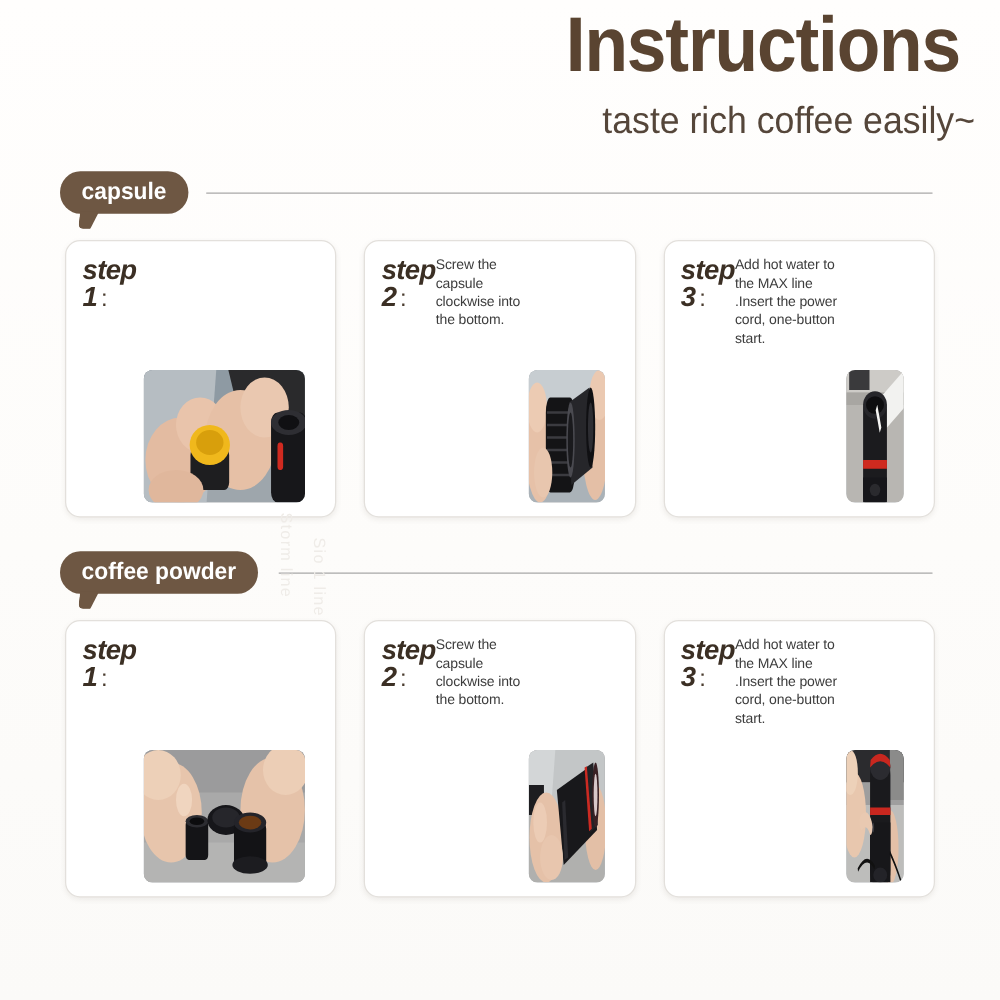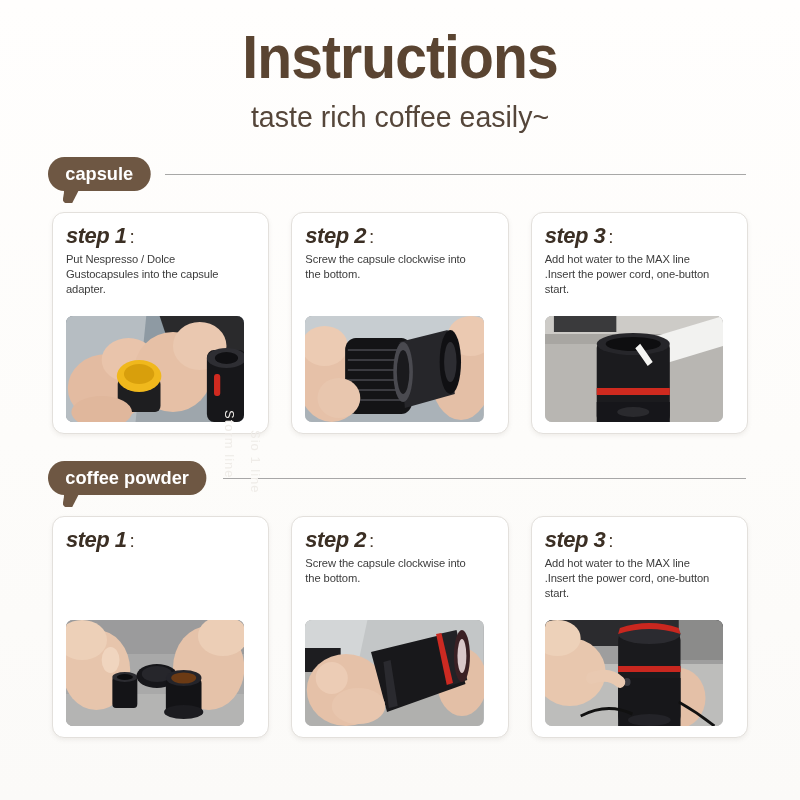--- a/index.html
+++ b/index.html
@@ -13,21 +13,21 @@
     position: relative;
   }
 
   .page {
     position: absolute;
     inset: 0;
     background: linear-gradient(180deg, #fffefd 0%, #fdfcfa 55%, #fbfaf8 100%);
   }
 
   
-  .header { text-align: center; padding-top: 26px; }
+  .header { text-align: right; padding-top: 6px; }
 
   .title {
     font-size: 62px;
     font-weight: bold;
     color: #5a4431;
     letter-spacing: -1px;
     line-height: 1.0;
     font-family: "Liberation Sans", sans-serif;
     transform: scaleX(0.92);
   }
@@ -96,21 +96,21 @@
 
   .card {
     width: 243px;
     height: 222px;
     background: #ffffff;
     border: 1px solid #e3e0dc;
     border-radius: 12px;
     box-shadow: 0 2px 4px rgba(120,110,100,.10);
     padding: 12px 24px 11px 13px;
     display: flex;
-    flex-direction: column;
+    flex-direction: row;
   }
   .card.tall { height: 222px; }
 
   .step {
     font-size: 22px;
     font-weight: bold;
     font-style: italic;
     color: #3b2f24;
     letter-spacing: -0.5px;
     line-height: 1.0;
@@ -174,21 +174,20 @@
     <div class="bubble">capsule</div>
     <div class="rule"></div>
   </div>
 
   <div class="grid">
 
     <div class="card tall">
       <div class="step">
         <span>step 1</span><span class="colon">:</span>
       </div>
-      <div class="desc">Put Nespresso / Dolce Gustocapsules into the capsule adapter.</div>
       <div class="photo">
         <svg viewBox="0 0 200 106" preserveAspectRatio="none">
           <rect width="200" height="106" fill="#9ea6ac"></rect>
           <rect width="200" height="52" fill="#8e9aa3"></rect>
           <path d="M0 0 H90 L78 106 H0 Z" fill="#b6bdc2"></path>
           <path d="M105 0 H200 V40 H120 Z" fill="#2a2a2c"></path>
           <ellipse cx="46" cy="72" rx="44" ry="34" fill="#e3bba1"></ellipse>
           <ellipse cx="70" cy="44" rx="30" ry="22" fill="#e9c4ab"></ellipse>
           <ellipse cx="120" cy="56" rx="44" ry="40" fill="#e6c0a6"></ellipse>
           <ellipse cx="150" cy="30" rx="30" ry="24" fill="#eac8b0"></ellipse>

